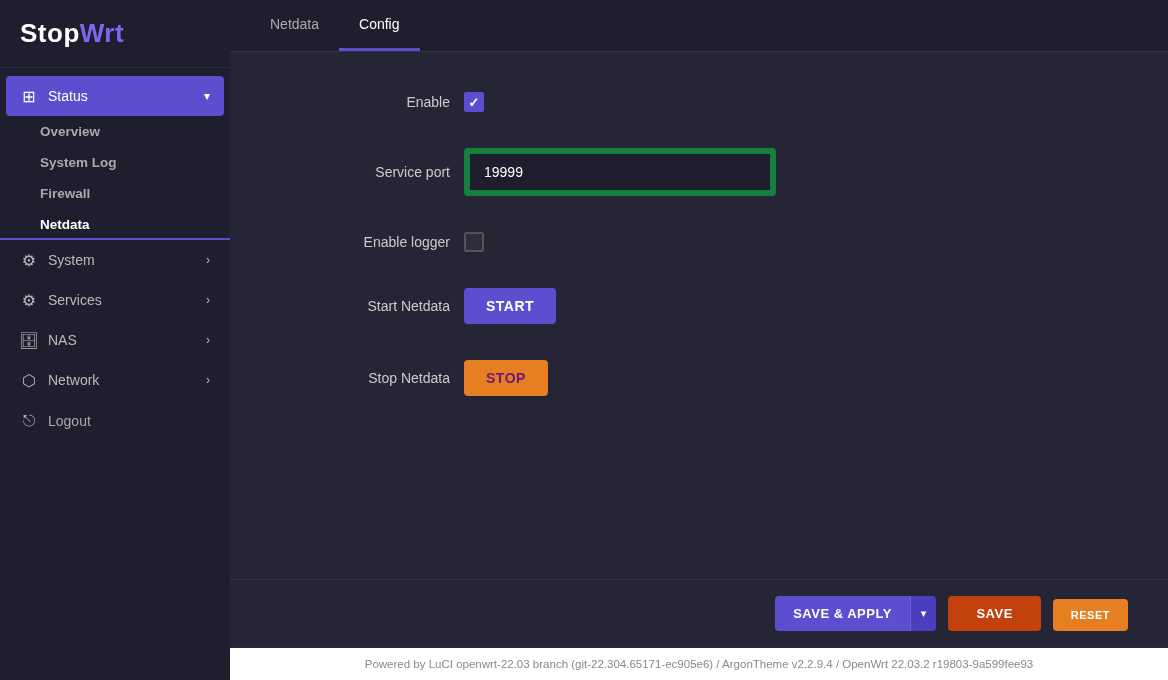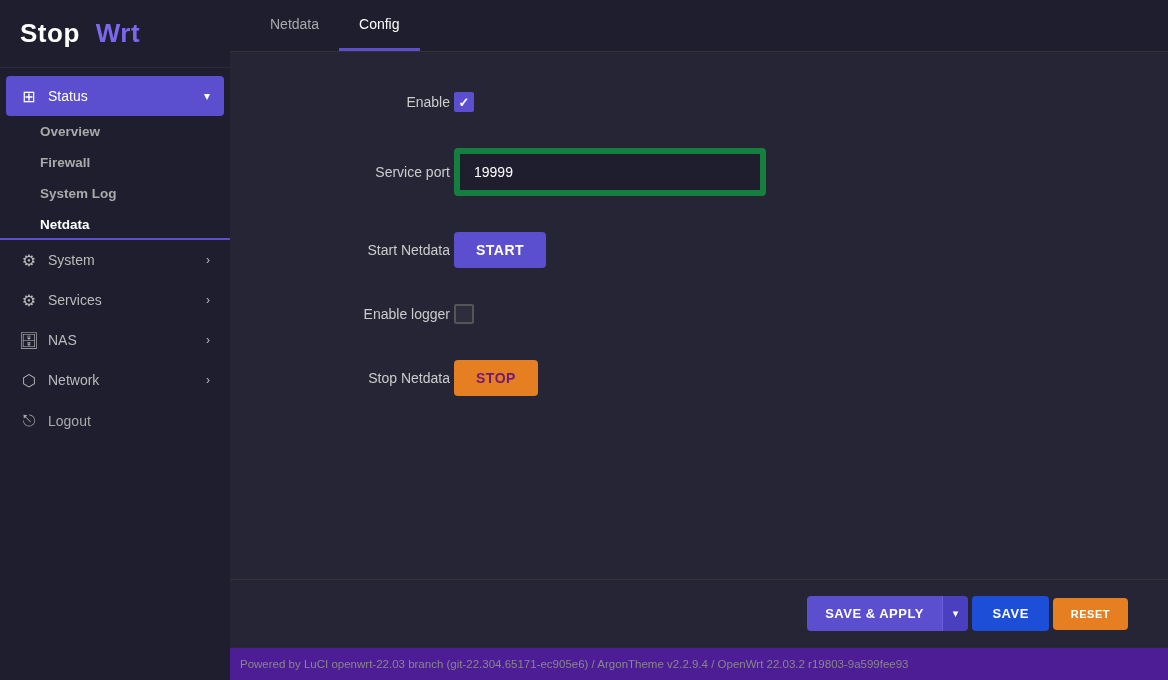--- a/index.html
+++ b/index.html
@@ -28,21 +28,21 @@
       border-bottom: 1px solid #2a2a3e;
     }
 
     .logo-text {
       font-size: 26px;
       font-weight: bold;
       color: #fff;
       letter-spacing: 0.5px;
     }
     .logo-text span.open { color: #fff; }
-    .logo-text span.wrt { color: #7b68ee; margin-left: 16px; }
+    .logo-text span.wrt { color: #7b68ee; }
 
     .nav-section {
       display: flex;
       flex-direction: column;
       flex: 1;
       overflow-y: auto;
       padding-top: 8px;
     }
 
     .nav-item {
@@ -140,21 +140,21 @@
     .form-area {
       flex: 1;
       padding: 40px 60px;
       overflow-y: auto;
     }
 
     .form-row {
       display: flex;
       align-items: center;
       margin-bottom: 36px;
-      gap: 4px;
+      gap: 14px;
     }
 
     .form-label {
       width: 160px;
       text-align: right;
       color: #ccc;
       font-size: 14px;
       flex-shrink: 0;
     }
 
@@ -218,23 +218,23 @@
 
     .btn-orange {
       background: #e67e22;
       color: #701a75;
     }
 
     
     .action-bar {
       display: flex;
       justify-content: flex-end;
-      align-items: center;
+      align-items: flex-end;
       padding: 16px 40px;
-      gap: 4px;
+      gap: 12px;
       border-top: 1px solid #333;
       background: #252535;
     }
 
     .btn-save-apply {
       display: flex;
       align-items: stretch;
     }
 
     .btn-save-apply .main-part {
@@ -254,23 +254,23 @@
       color: #fff;
       padding: 10px 10px;
       border: none;
       cursor: pointer;
       font-size: 11px;
       border-radius: 0 4px 4px 0;
       border-left: 1px solid #6a5fdf;
     }
 
     .btn-save {
-      background: #1d4ed8;
-      color: #fff;
-      padding: 10px 20px;
+      background: #c2410c;
+      color: #fff;
+      padding: 10px 28px;
       border: none;
       border-radius: 4px;
       cursor: pointer;
       font-size: 13px;
       font-weight: bold;
       letter-spacing: 0.5px;
     }
 
     .btn-reset {
       background: #e67e22;
@@ -279,25 +279,25 @@
       border: none;
       border-radius: 4px;
       cursor: pointer;
       font-size: 11px;
       font-weight: bold;
       letter-spacing: 0.5px;
     }
 
     
     .footer-text {
-      text-align: left;
+      text-align: center;
       padding: 10px;
       font-size: 11.5px;
       color: #888;
-      background: #4c1d95;
+      background: #ffffff;
       border-top: 1px solid #2a2a3e;
     }
 
     
     .icon-grid { font-size: 16px; }
     .icon-gear { font-size: 16px; }
     .icon-services { font-size: 16px; }
     .icon-nas { font-size: 16px; }
     .icon-network { font-size: 16px; }
     .icon-logout { font-size: 16px; }
@@ -317,24 +317,24 @@
     <div class="nav-item active">
       <span class="nav-icon icon-grid">⊞</span>
       <span>Status</span>
       <span class="chevron">▾</span>
     </div>
 
     <div class="nav-sub-item">
       <span>Overview</span>
     </div>
     <div class="nav-sub-item">
+      <span>System Log</span>
+    </div>
+    <div class="nav-sub-item">
       <span>Firewall</span>
-    </div>
-    <div class="nav-sub-item">
-      <span>System Log</span>
     </div>
     <div class="nav-sub-item netdata-active">
       <span>Netdata</span>
     </div>
 
     <div class="nav-item">
       <span class="nav-icon icon-gear">⚙</span>
       <span>System</span>
       <span class="chevron">›</span>
     </div>
@@ -385,30 +385,30 @@
     </div>
 
     <div class="form-row">
       <div class="form-label">Service port</div>
       <div class="form-control-area">
         <input class="form-input" type="text" value="19999" style="">
       </div>
     </div>
 
     <div class="form-row">
+      <div class="form-label">Enable logger</div>
+      <div class="form-control-area">
+        <div class="checkbox-custom"></div>
+      </div>
+    </div>
+
+    <div class="form-row">
       <div class="form-label">Start Netdata</div>
       <div class="form-control-area">
         <button class="btn btn-purple">START</button>
-      </div>
-    </div>
-
-    <div class="form-row">
-      <div class="form-label">Enable logger</div>
-      <div class="form-control-area">
-        <div class="checkbox-custom"></div>
       </div>
     </div>
 
     <div class="form-row">
       <div class="form-label">Stop Netdata</div>
       <div class="form-control-area">
         <button class="btn btn-orange">STOP</button>
       </div>
     </div>
 

